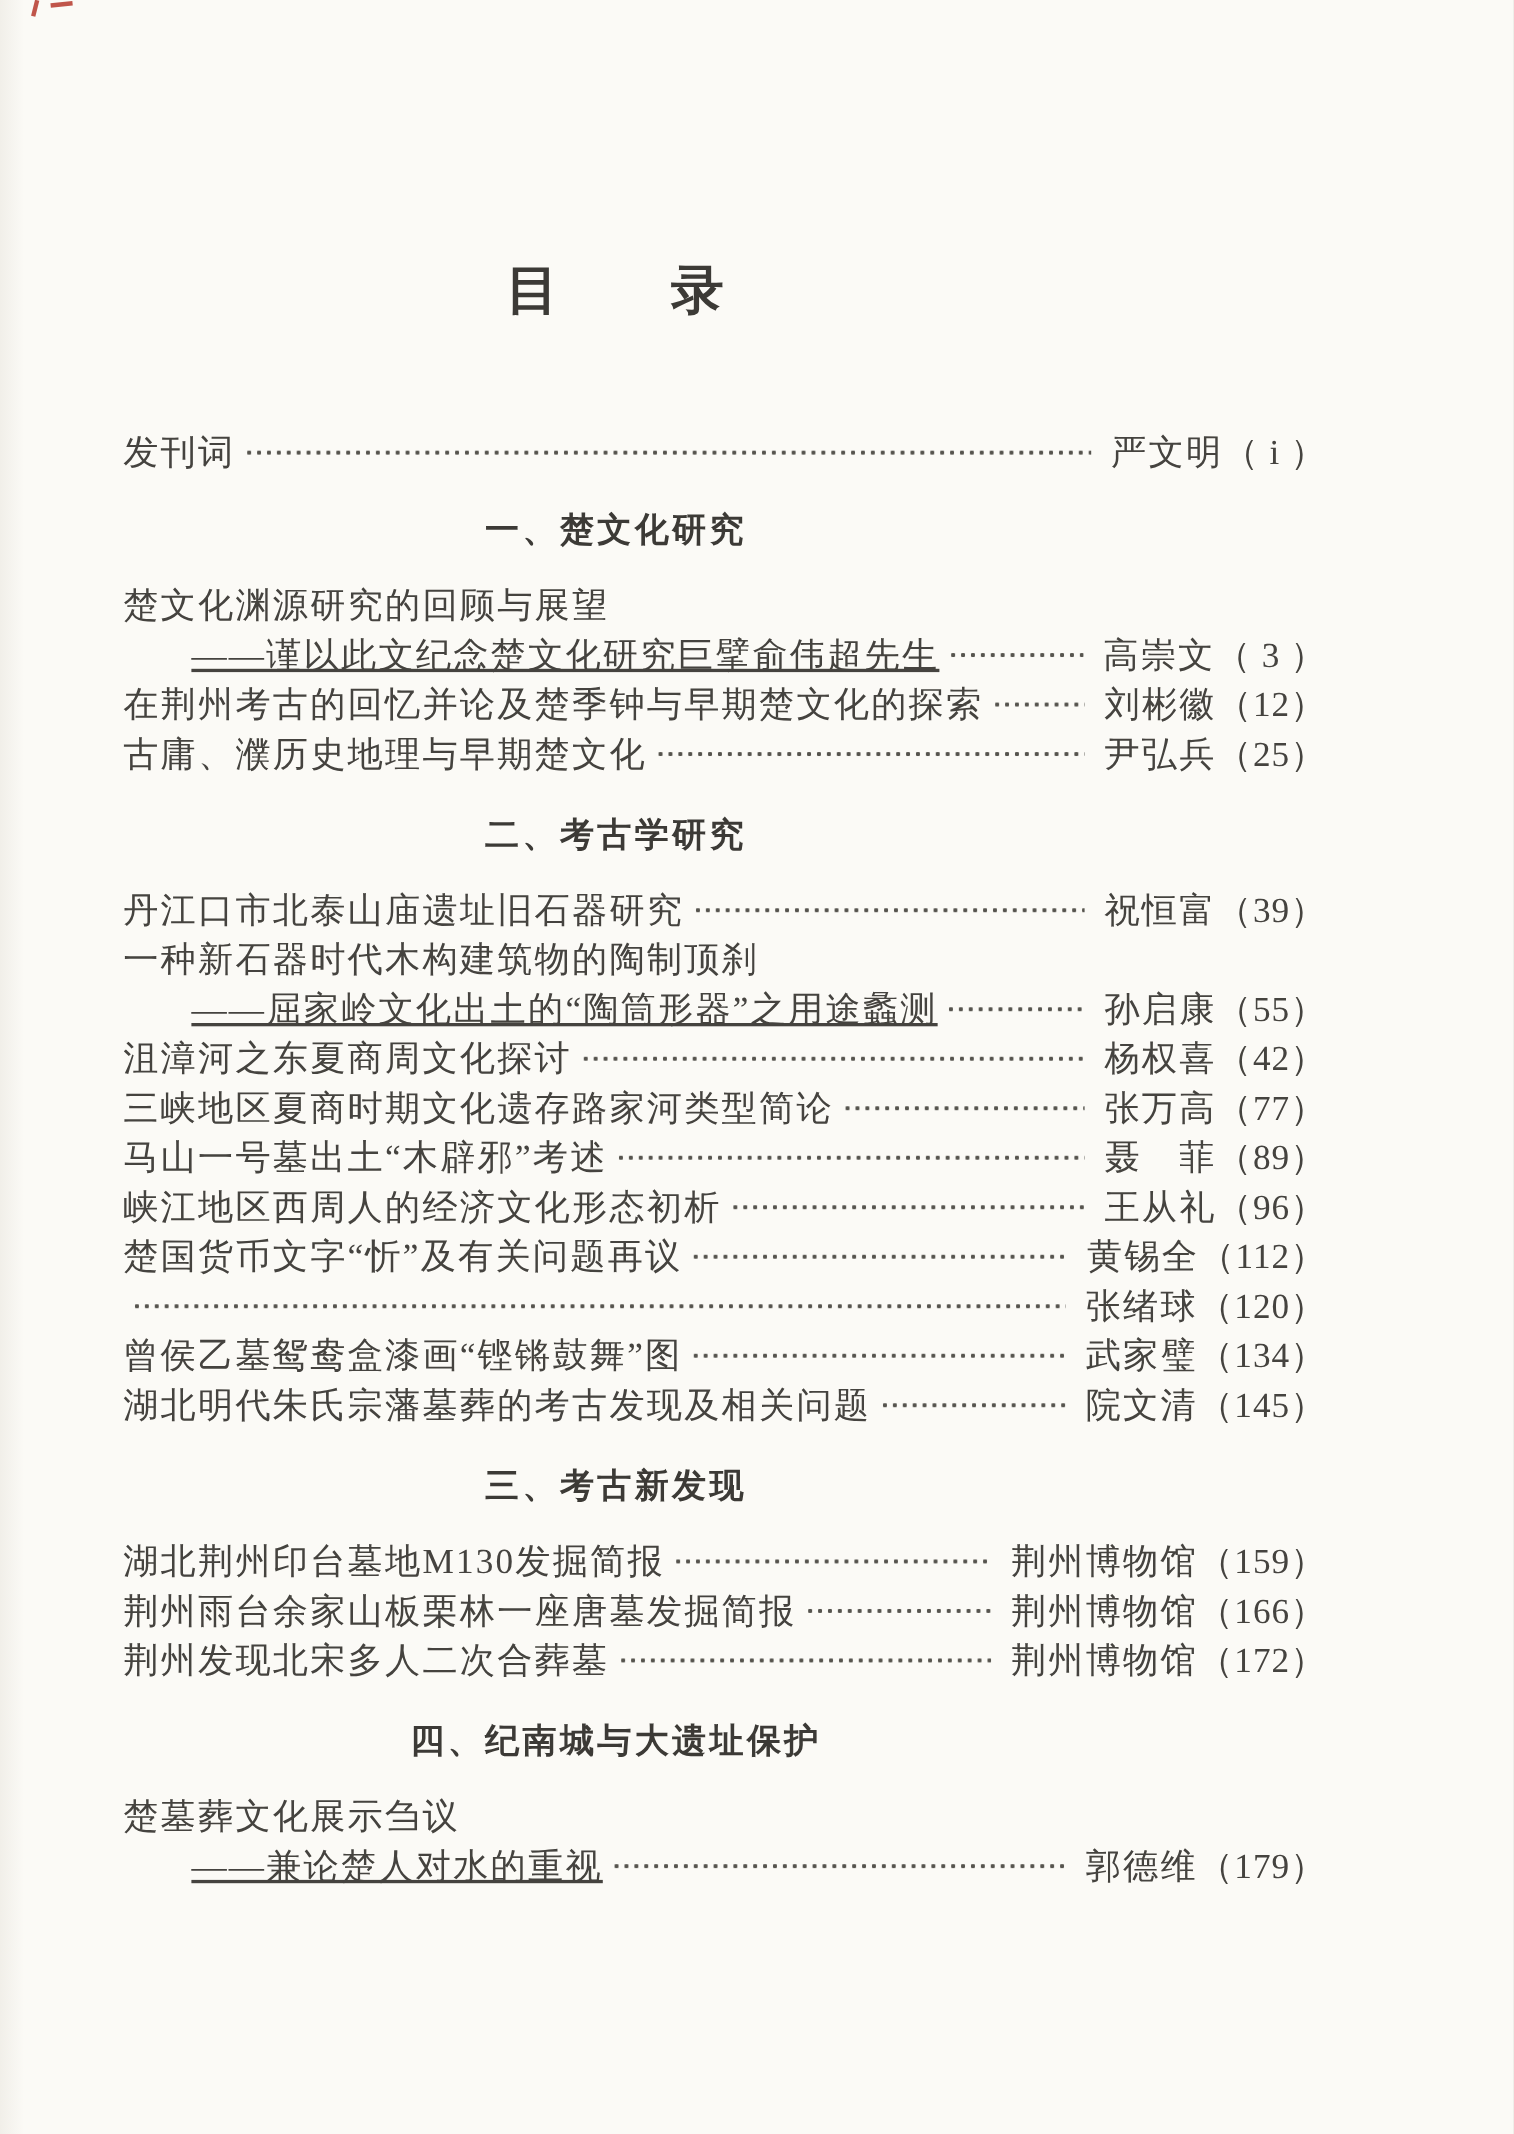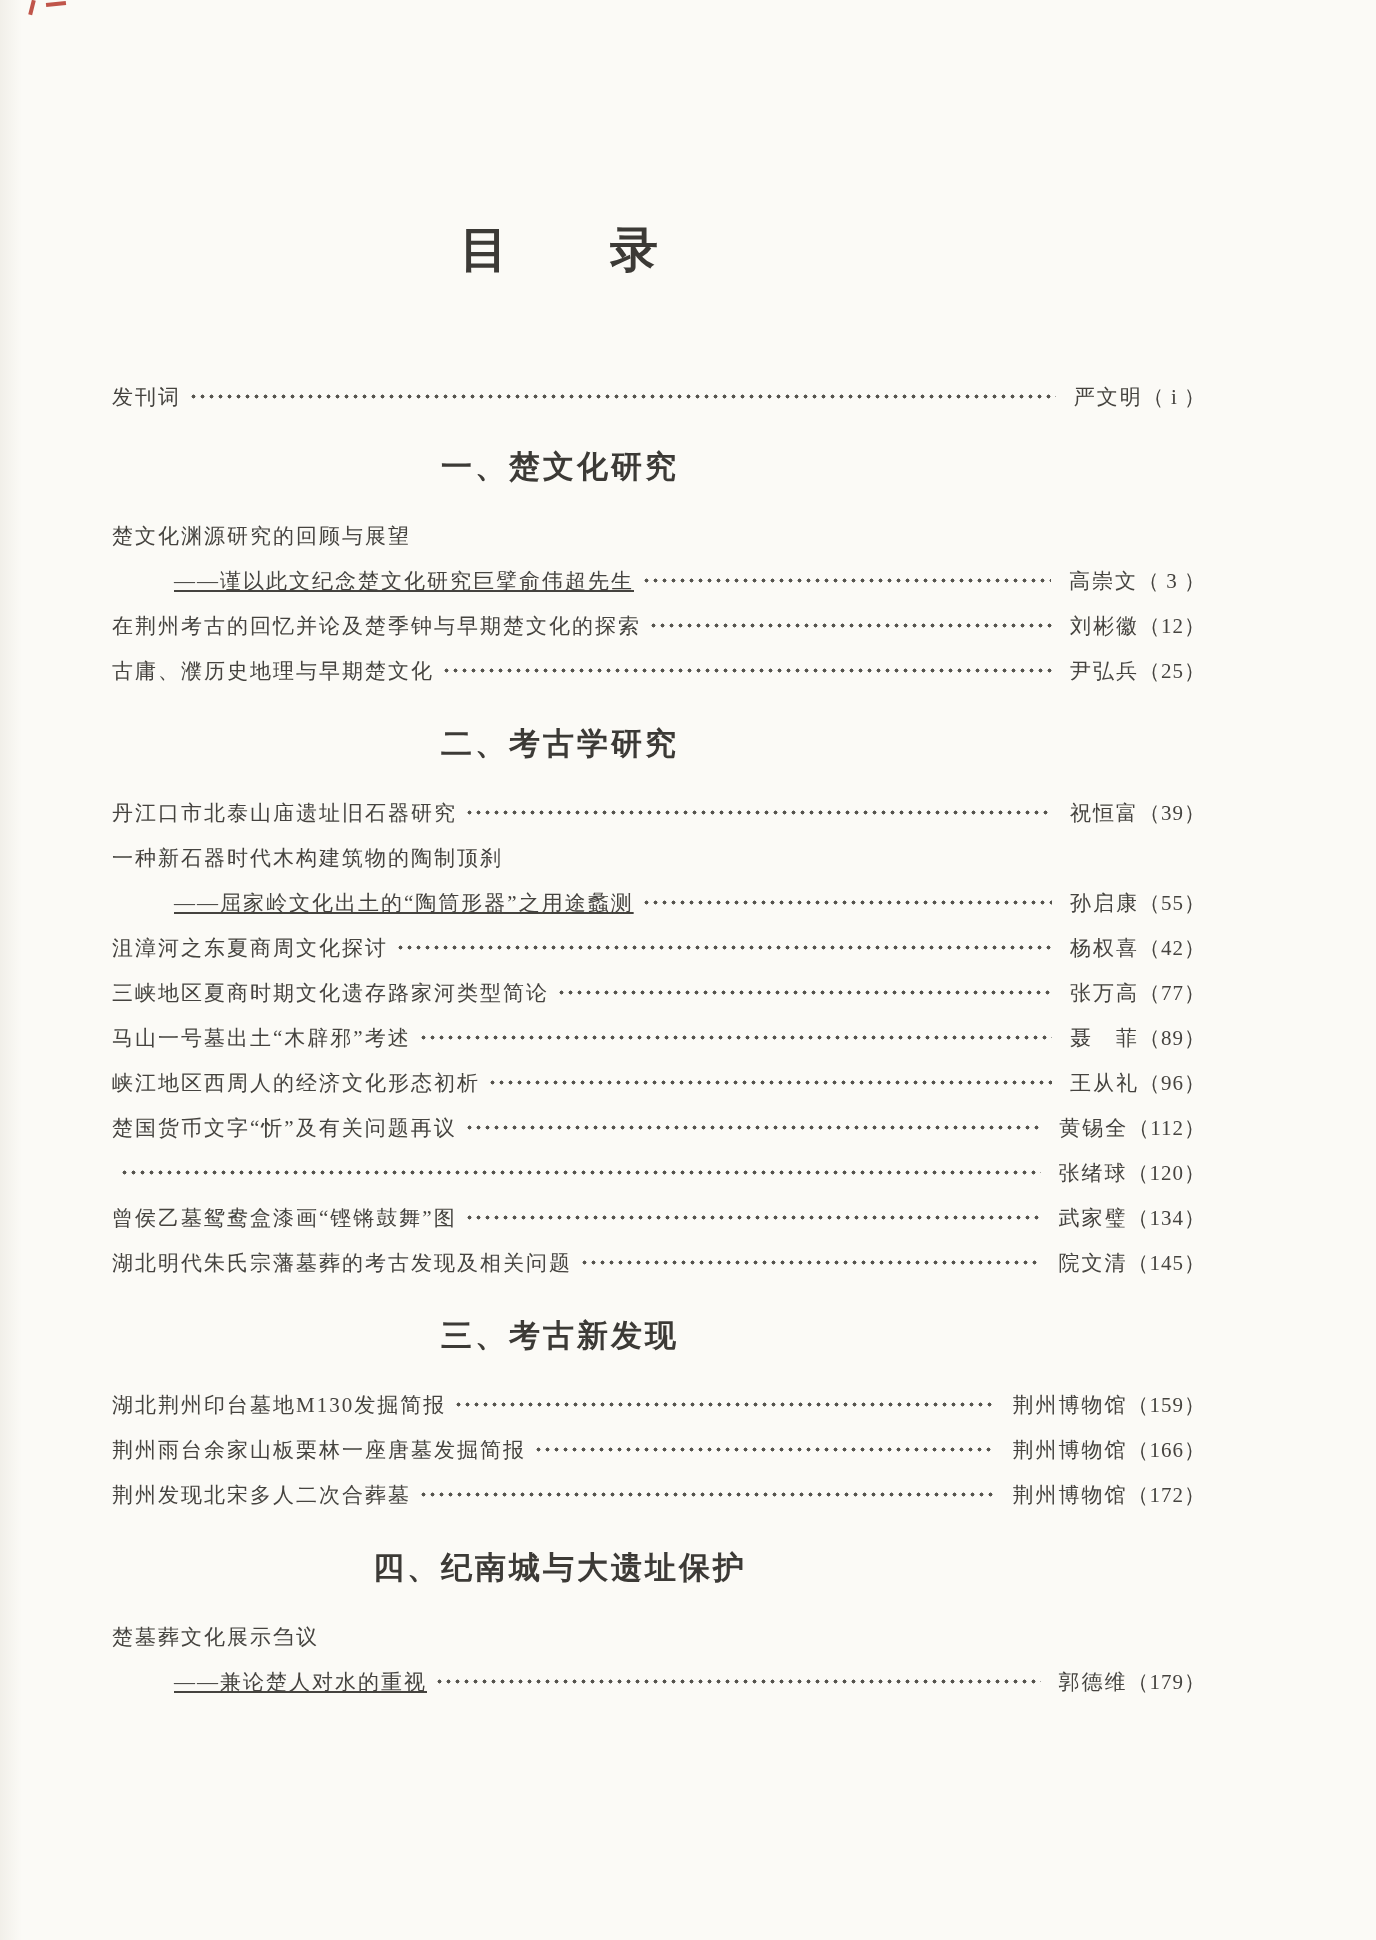--- a/index.html
+++ b/index.html
@@ -18,35 +18,35 @@
     font-family: "Liberation Serif", "DejaVu Serif", serif;
     overflow: hidden;
     padding: 218px 170px 0 112px;
   }
   
   .scan-mark { position: absolute; background: #b5372c; opacity: .85; }
   .scan-mark.m1 { left: 30px; top: 0; width: 4px; height: 15px; transform: rotate(14deg); }
   .scan-mark.m2 { left: 46px; top: 2px; width: 20px; height: 4px; transform: rotate(-6deg); }
 
   .title {
-    margin: 0 0 92px 0;
+    margin: 15px 0 92px 0;
     padding-right: 198px;       
     text-align: center;
     font-size: 48px;
     line-height: 64px;
     font-weight: 700;
     color: #3c3a36;
     letter-spacing: 2px;
   }
 
   .row {
     display: flex;
     align-items: center;
     height: 45px;
-    font-size: 21px;
+    font-size: 32px;
     white-space: nowrap;
     letter-spacing: 2px;
   }
   .t { flex: 0 0 auto; }
   .sub .t { padding-left: 62px; text-decoration: underline; }
 
   .dots {
     flex: 1 1 auto;
     min-width: 26px;
     height: 100%;

